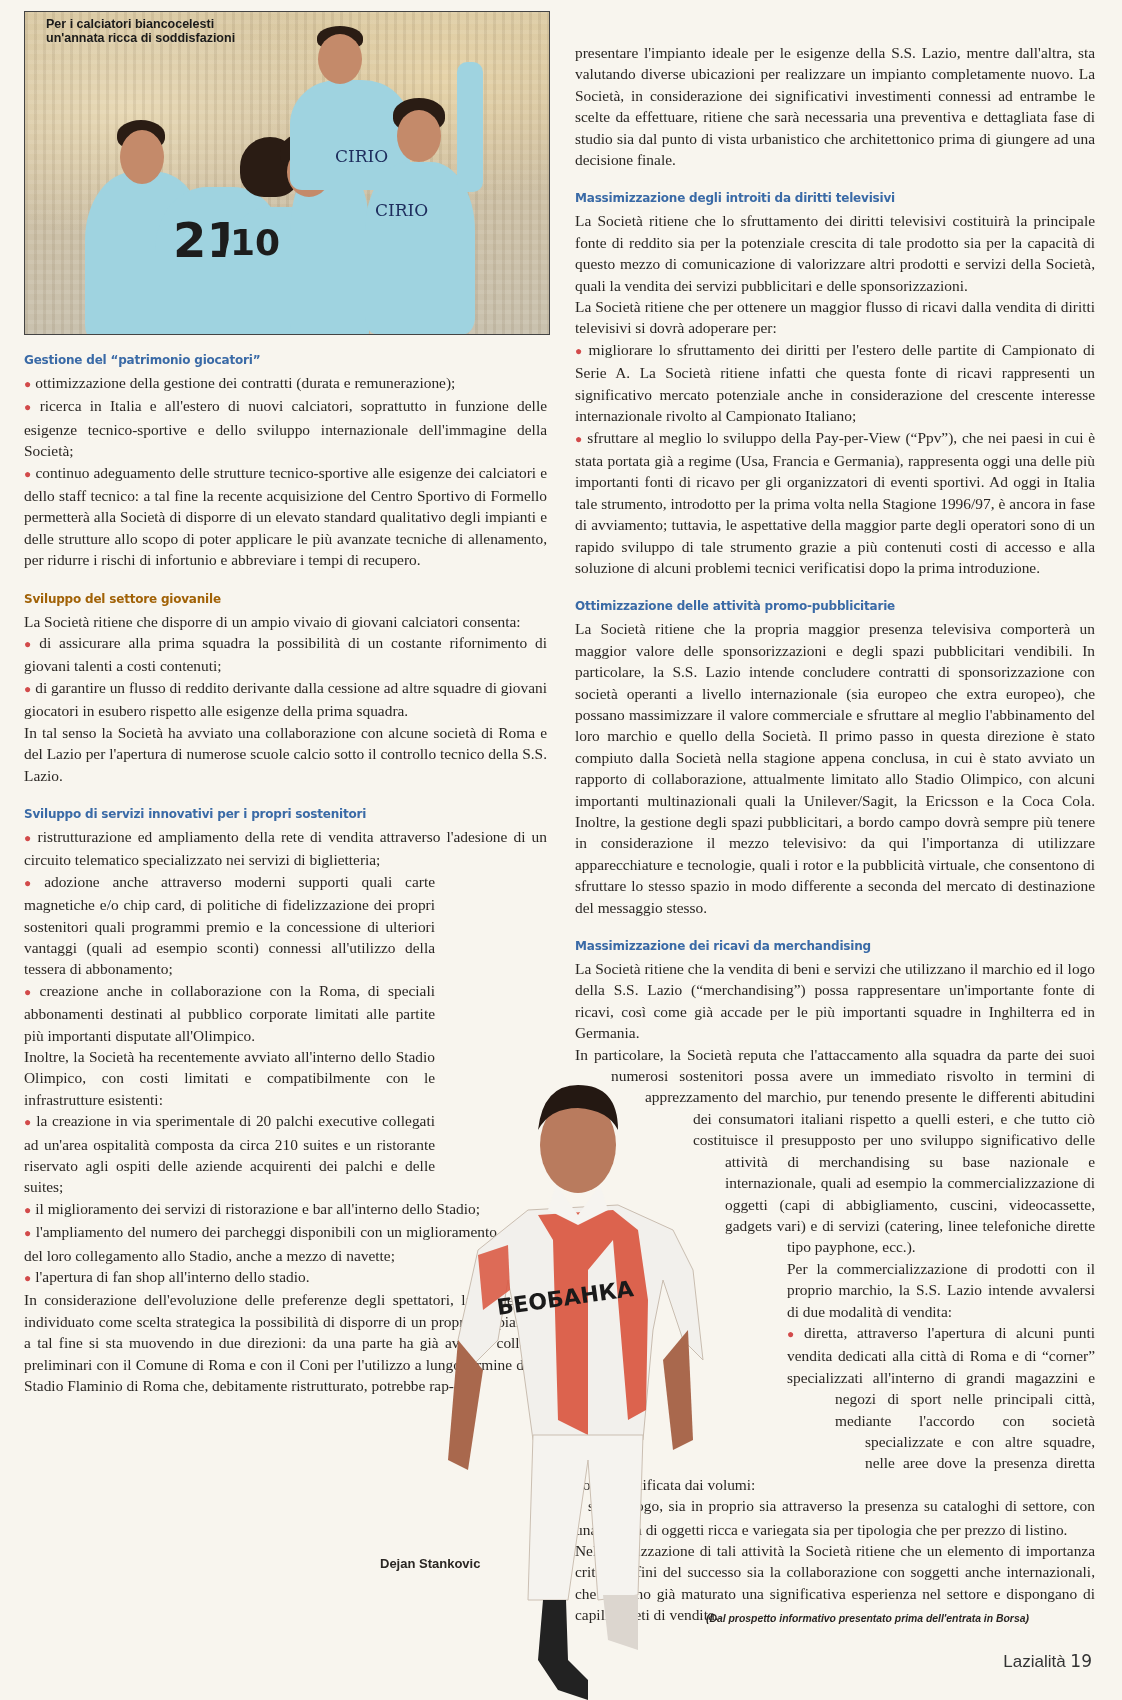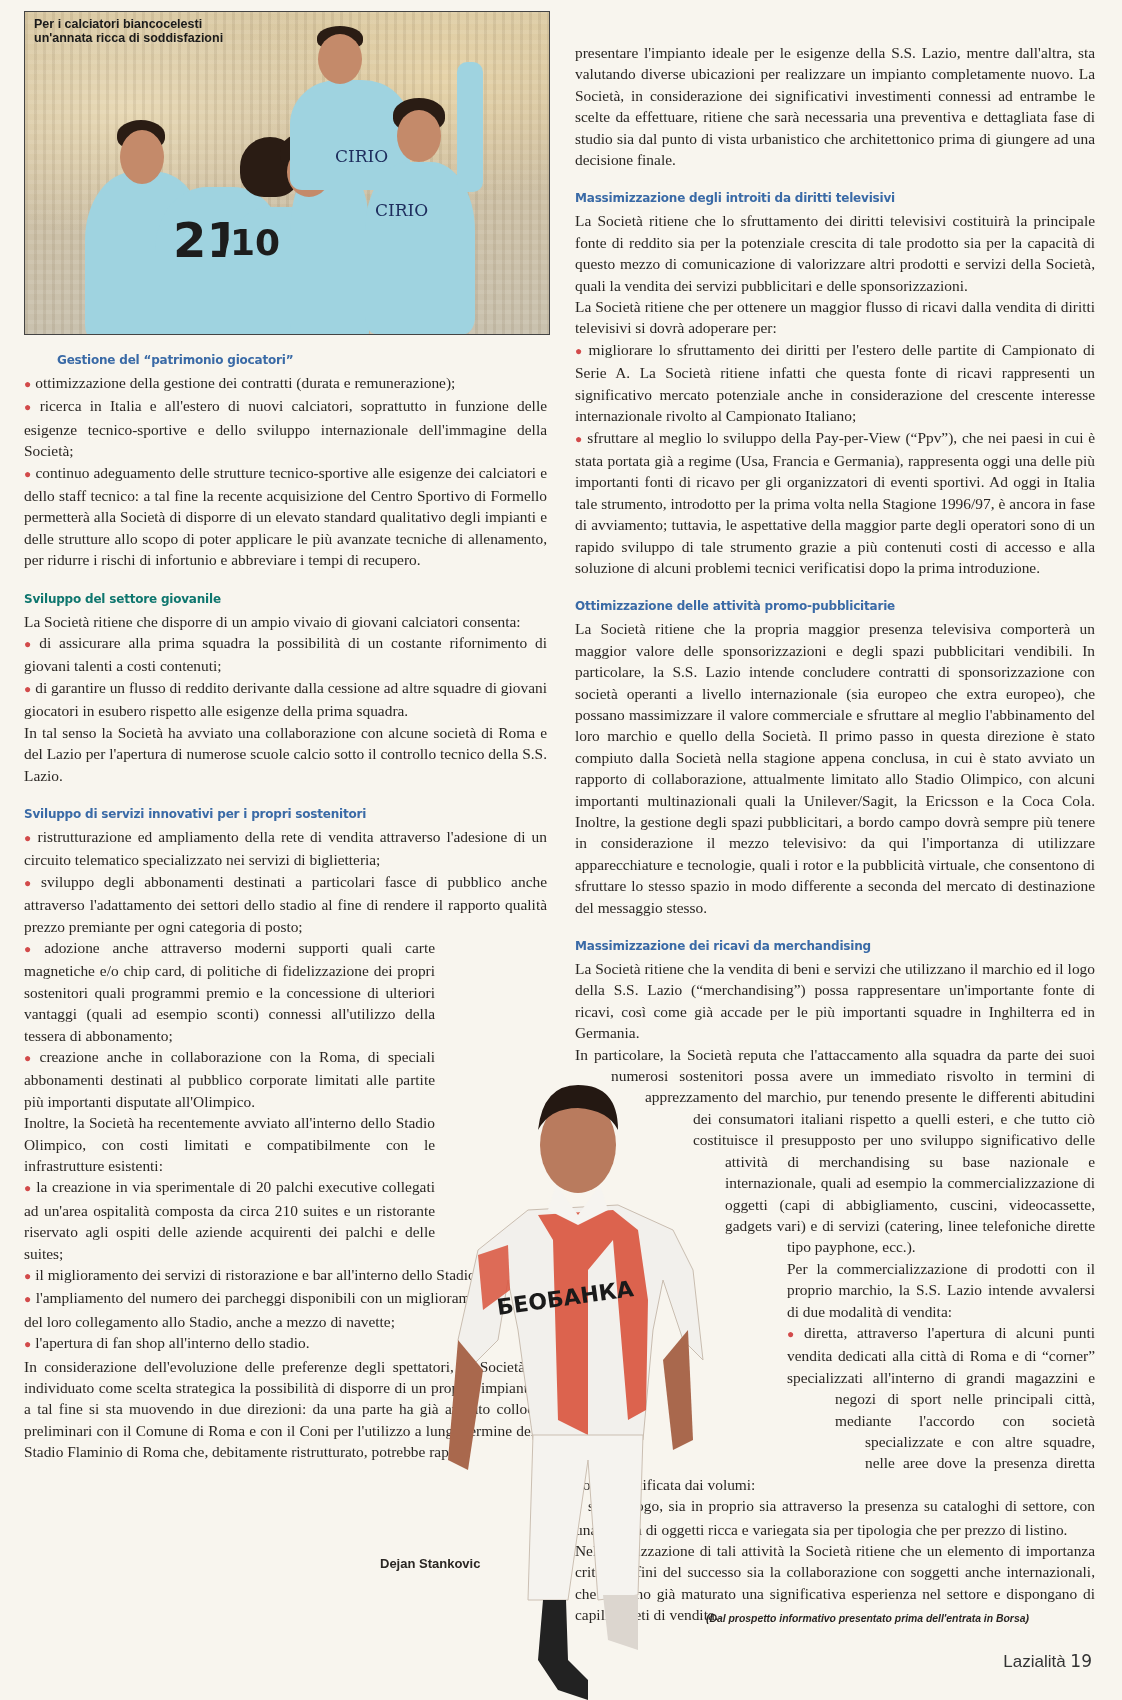--- a/index.html
+++ b/index.html
@@ -29,21 +29,21 @@
       radial-gradient(ellipse at 80% 20%, #e6d3a8 0%, transparent 35%),
       linear-gradient(180deg, #d8c7a0 0%, #cfc0a2 40%, #c9c1ae 100%);
   }
   .crowd { position:absolute; inset:0; background: repeating-linear-gradient(90deg, rgba(120,100,70,0.12) 0 3px, transparent 3px 9px), repeating-linear-gradient(0deg, rgba(255,255,255,0.08) 0 4px, transparent 4px 10px); }
   .player { position:absolute; background:#9fd3e0; border-radius: 40% 40% 10% 10%; }
   .head { position:absolute; background:#c48a6a; border-radius:50%; }
   .hair { position:absolute; background:#2a1c14; border-radius:50% 50% 40% 40%; }
   .num { position:absolute; font-family:"DejaVu Sans", sans-serif; font-weight:bold; color:#1d1d1d; }
   .sponsor { position:absolute; font-family:"DejaVu Serif", serif; font-weight:normal; color:#1d2c5c; }
   #photo-caption {
-    position: absolute; left: 9px; top: 5px;
+    position: absolute; left: 21px; top: 5px;
     font-family: "Liberation Sans", "DejaVu Sans", sans-serif; font-weight: bold;
     font-size: 12.5px; line-height: 14px; color: #1a1a1a;
   }
 
   
   #stankovic-figure { position: absolute; left: 438px; top: 1040px; width: 270px; height: 660px; }
   #stank-caption {
     position: absolute; left: 380px; top: 1556px;
     font-family: "Liberation Sans", "DejaVu Sans", sans-serif; font-weight: bold; font-size: 13px;
   }
@@ -89,34 +89,33 @@
   <div class="hair" style="left:368px;top:86px;width:52px;height:34px;"></div>
   <div class="head" style="left:372px;top:98px;width:44px;height:52px;"></div>
 
   <div id="photo-caption">
     <div>Per i calciatori biancocelesti</div>
     <div>un'annata ricca di soddisfazioni</div>
   </div>
 </div>
 
 <div id="col-left" class="col">
-    <h2 class="sec" style="color: rgb(58, 106, 166); margin-left: 33px;">Gestione del “patrimonio giocatori”</h2>
+    <h2 class="sec" style="color: rgb(58, 106, 166);">Gestione del “patrimonio giocatori”</h2>
     <p><span style="color: rgb(210, 74, 74); font-size: 12px; margin-right: 4px;">●</span><span>ottimizzazione della gestione dei contratti (durata e remunerazione);</span></p>
     <p><span style="color: rgb(210, 74, 74); font-size: 12px; margin-right: 4px;">●</span><span>ricerca in Italia e all'estero di nuovi calciatori, soprattutto in funzione delle esigenze tecnico-sportive e dello sviluppo internazionale dell'immagine della Società;</span></p>
     <p><span style="color: rgb(210, 74, 74); font-size: 12px; margin-right: 4px;">●</span><span>continuo adeguamento delle strutture tecnico-sportive alle esigenze dei calciatori e dello staff tecnico: a tal fine la recente acquisizione del Centro Sportivo di Formello permetterà alla Società di disporre di un elevato standard qualitativo degli impianti e delle strutture allo scopo di poter applicare le più avanzate tecniche di allenamento, per ridurre i rischi di infortunio e abbreviare i tempi di recupero.</span></p>
     <div class="sec-gap"></div>
-    <h2 class="sec" style="color: #0f766e;">Sviluppo del settore giovanile</h2>
+    <h2 class="sec" style="color: #a16207;">Sviluppo del settore giovanile</h2>
     <p><span>La Società ritiene che disporre di un ampio vivaio di giovani calciatori consenta:</span></p>
     <p><span style="color: rgb(210, 74, 74); font-size: 12px; margin-right: 4px;">●</span><span>di assicurare alla prima squadra la possibilità di un costante rifornimento di giovani talenti a costi contenuti;</span></p>
     <p><span style="color: rgb(210, 74, 74); font-size: 12px; margin-right: 4px;">●</span><span>di garantire un flusso di reddito derivante dalla cessione ad altre squadre di giovani giocatori in esubero rispetto alle esigenze della prima squadra.</span></p>
     <p><span>In tal senso la Società ha avviato una collaborazione con alcune società di Roma e del Lazio per l'apertura di numerose scuole calcio sotto il controllo tecnico della S.S. Lazio.</span></p>
     <div class="sec-gap"></div>
     <h2 class="sec" style="color: rgb(58, 106, 166);">Sviluppo di servizi innovativi per i propri sostenitori</h2>
     <p><span style="color: rgb(210, 74, 74); font-size: 12px; margin-right: 4px;">●</span><span>ristrutturazione ed ampliamento della rete di vendita attraverso l'adesione di un circuito telematico specializzato nei servizi di biglietteria;</span></p>
-    <p><span style="color: rgb(210, 74, 74); font-size: 12px; margin-right: 4px;">●</span><span>sviluppo degli abbonamenti destinati a particolari fasce di pubblico anche attraverso l'adattamento dei settori dello stadio al fine di rendere il rapporto qualità prezzo premiante per ogni categoria di posto;</span></p>
     <div style="float: right; width: 112px; height: 305px;"></div>
     <div style="clear: right; float: right; width: 50px; height: 60px;"></div>
     <p><span style="color: rgb(210, 74, 74); font-size: 12px; margin-right: 4px;">●</span><span>adozione anche attraverso moderni supporti quali carte magnetiche e/o chip card, di politiche di fidelizzazione dei propri sostenitori quali programmi premio e la concessione di ulteriori vantaggi (quali ad esempio sconti) connessi all'utilizzo della tessera di abbonamento;</span></p>
     <p><span style="color: rgb(210, 74, 74); font-size: 12px; margin-right: 4px;">●</span><span>creazione anche in collaborazione con la Roma, di speciali abbonamenti destinati al pubblico corporate limitati alle partite più importanti disputate all'Olimpico.</span></p>
     <p><span>Inoltre, la Società ha recentemente avviato all'interno dello Stadio Olimpico, con costi limitati e compatibilmente con le infrastrutture esistenti:</span></p>
     <p><span style="color: rgb(210, 74, 74); font-size: 12px; margin-right: 4px;">●</span><span>la creazione in via sperimentale di 20 palchi executive collegati ad un'area ospitalità composta da circa 210 suites e un ristorante riservato agli ospiti delle aziende acquirenti dei palchi e delle suites;</span></p>
     <p><span style="color: rgb(210, 74, 74); font-size: 12px; margin-right: 4px;">●</span><span>il miglioramento dei servizi di ristorazione e bar all'interno dello Stadio;</span></p>
     <p><span style="color: rgb(210, 74, 74); font-size: 12px; margin-right: 4px;">●</span><span>l'ampliamento del numero dei parcheggi disponibili con un miglioramento del loro collegamento allo Stadio, anche a mezzo di navette;</span></p>
     <p><span style="color: rgb(210, 74, 74); font-size: 12px; margin-right: 4px;">●</span><span>l'apertura di fan shop all'interno dello stadio.</span></p>
     <p><span>In considerazione dell'evoluzione delle preferenze degli spettatori, la Società ha individuato come scelta strategica la possibilità di disporre di un proprio impianto e a tal fine si sta muovendo in due direzioni: da una parte ha già avviato colloqui preliminari con il Comune di Roma e con il Coni per l'utilizzo a lungo termine dello Stadio Flaminio di Roma che, debitamente ristrutturato, potrebbe rap-</span></p>

